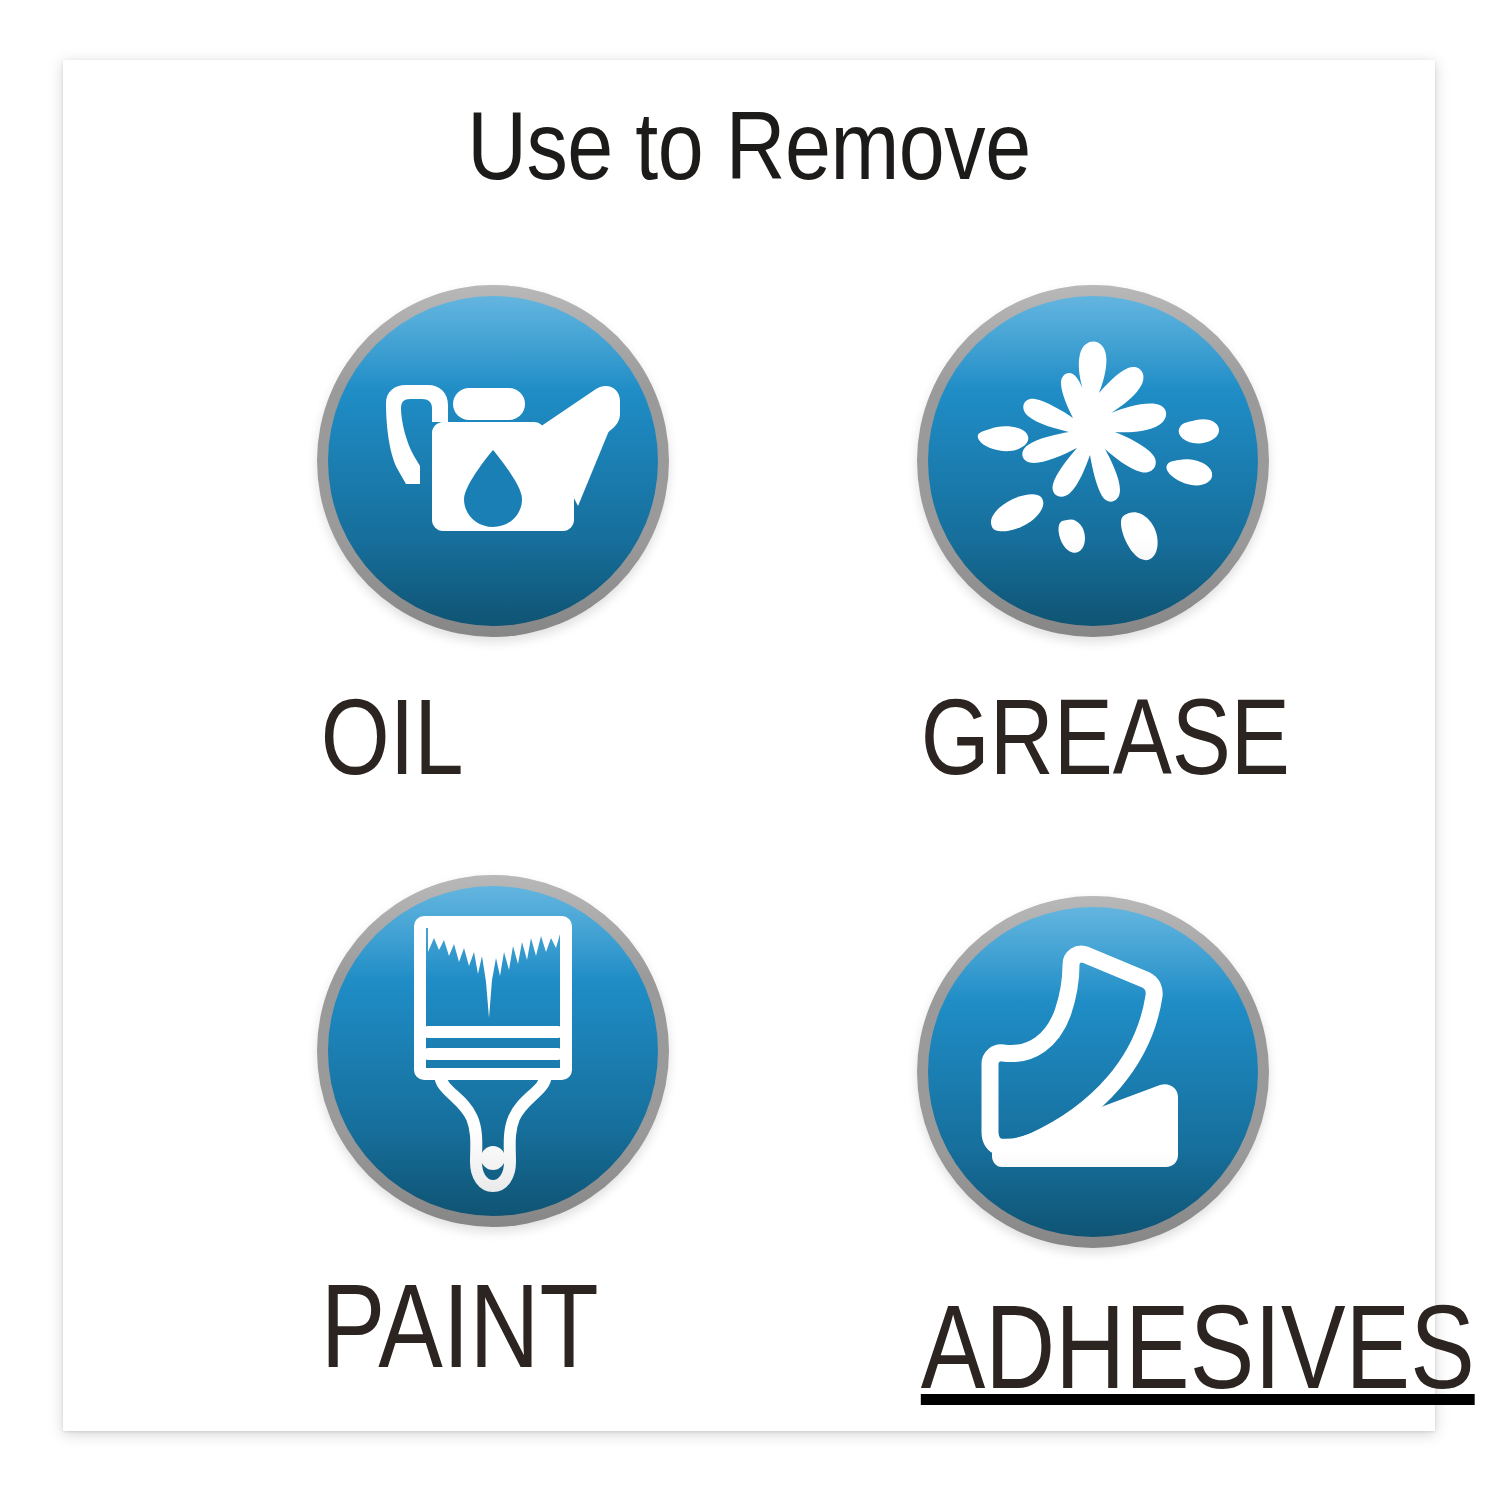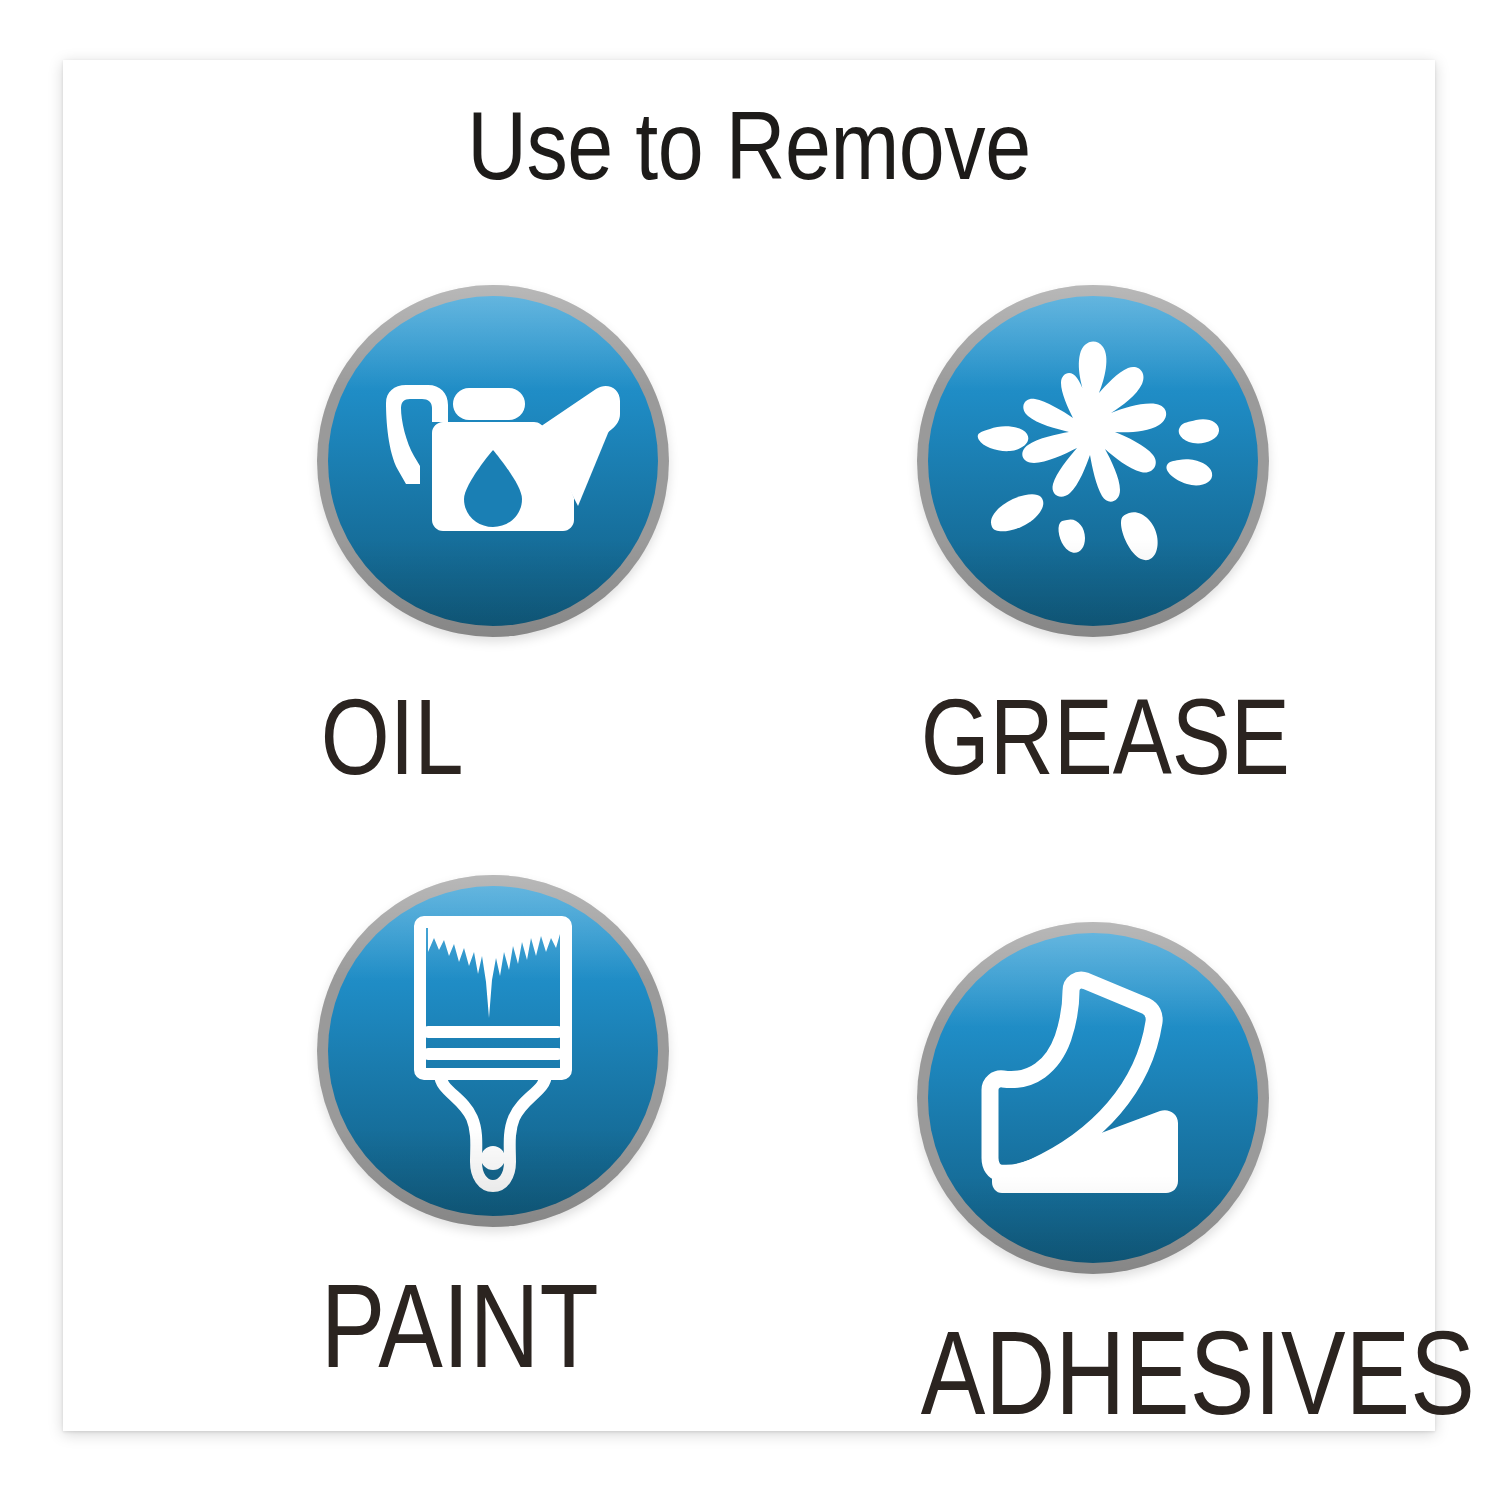--- a/index.html
+++ b/index.html
@@ -54,21 +54,21 @@
 
   
   .cell {
     position: absolute;
     width: 420px;
     text-align: left;
   }
   #cell-oil       { left: 220px;  top: 225px; }
   #cell-grease    { left: 820px;  top: 225px; }
   #cell-paint     { left: 220px;  top: 815px; }
-  #cell-adhesives { left: 820px;  top: 862px; }
+  #cell-adhesives { left: 820px;  top: 836px; text-decoration: underline; }
 
   
   .badge {
     position: relative;
     width: 352px;
     height: 352px;
     margin: 0 auto;
     border-radius: 50%;
     background: #9a9a9a;
     box-shadow: 0 5px 11px rgba(0,0,0,0.13);

